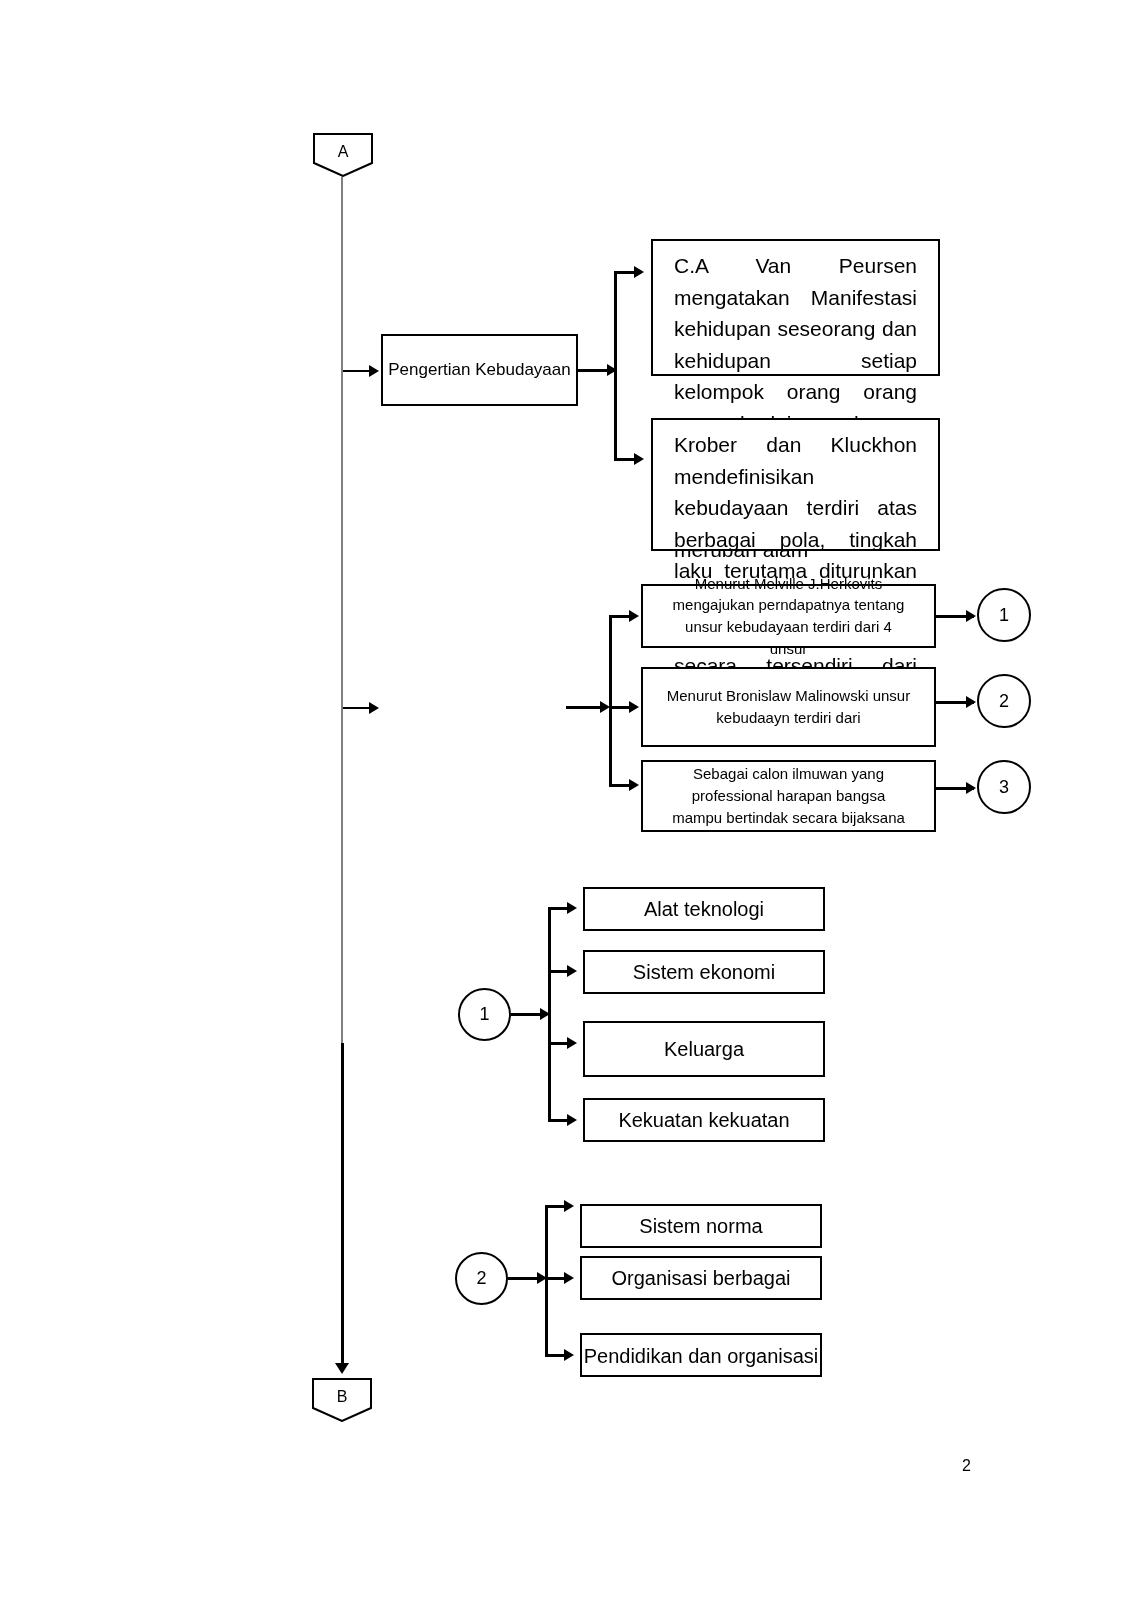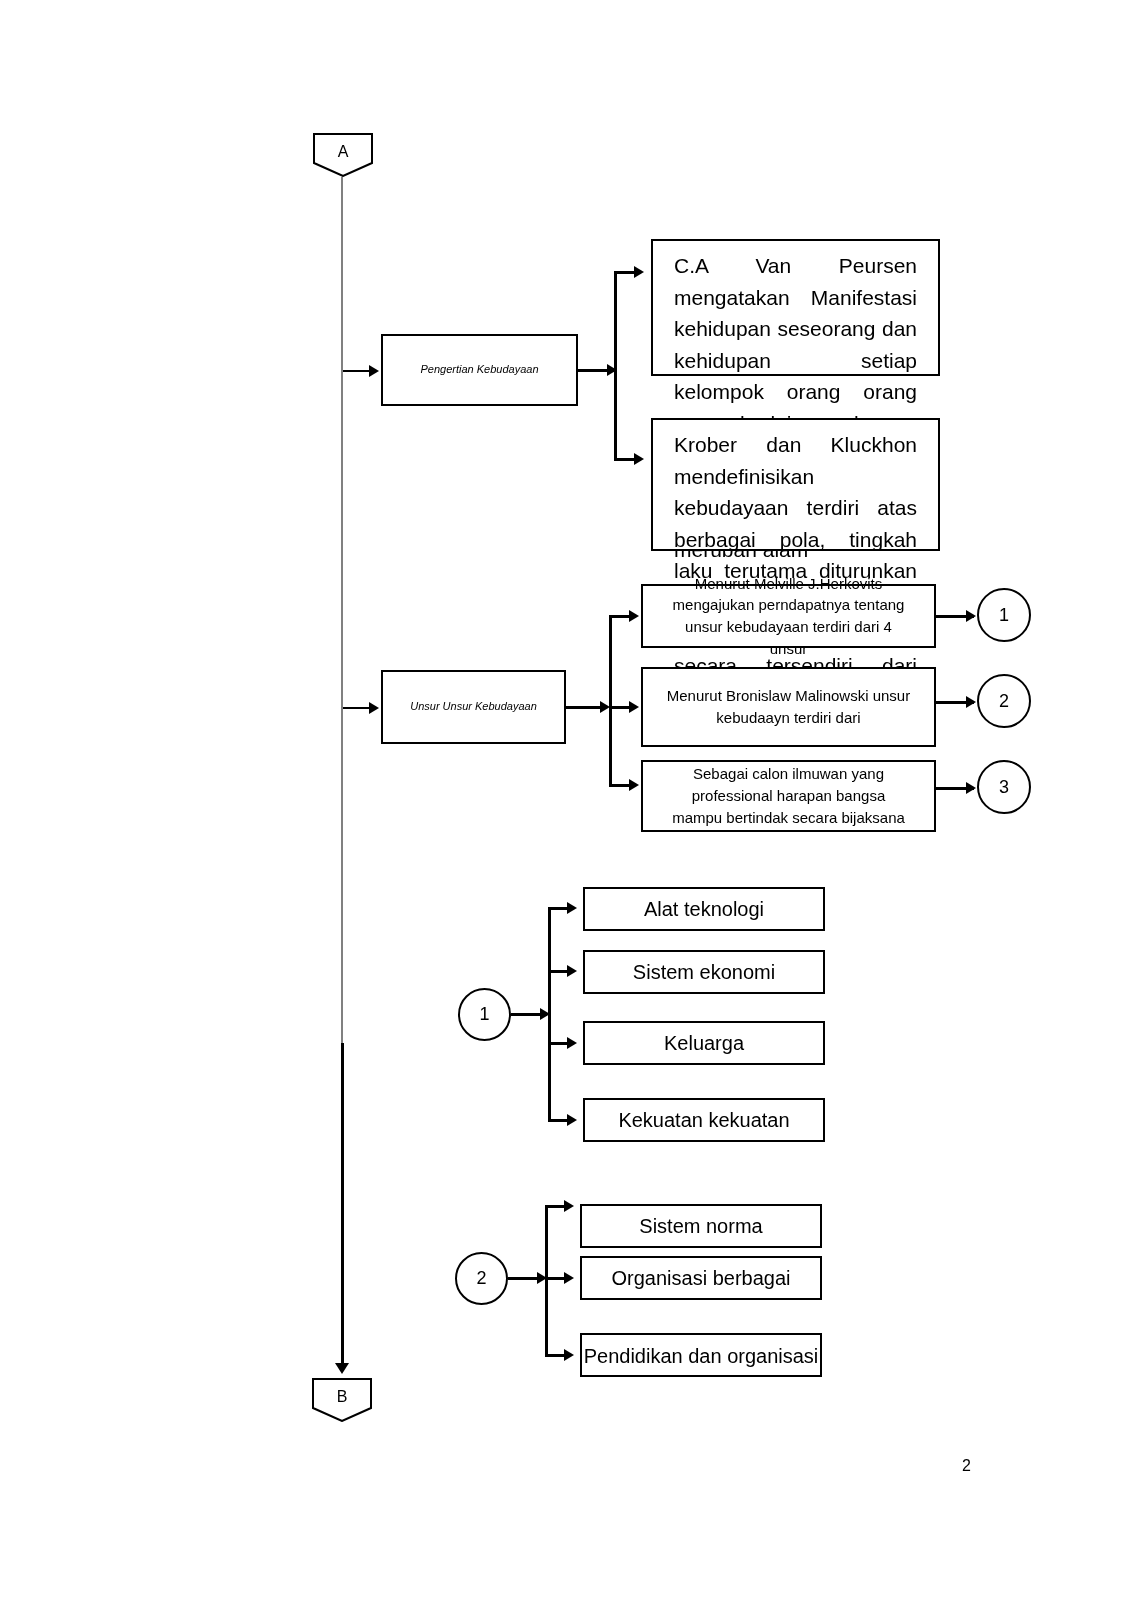--- a/index.html
+++ b/index.html
@@ -31,22 +31,21 @@
   }
   .node.just {
     display: block;
     text-align: justify;
     text-align-last: left;
   }
   .node .inner {
     width: 100%;
   }
   .proc {
-    font-size: 11px;
-    font-style: italic;
+    font-size: 17px;
   }
   .para {
     font-size: 15px;
     padding: 8px 22px;
   }
   .para-just {
     font-size: 21px;
     padding: 9px 21px;
     line-height: 1.5;
     margin-top: 36px;
@@ -154,23 +153,20 @@
     <span class="inner">C.A Van Peursen mengatakan Manifestasi kehidupan seseorang dan kehidupan setiap kelompok orang orang yang berlainan dengan hewan, maka manusia tidak hidup begitu saja di alam, melainkan selalu merubah alam</span>
   </div>
 
   <div class="node just para-just" style="left:651px; top:382px; width:289px; height:133px;">
     <span class="inner">Krober dan Kluckhon mendefinisikan kebudayaan terdiri atas berbagai pola, tingkah laku terutama diturunkan oleh simbol simbol penyusun pencapaian secara tersendiri dari kelompok kelompok manusia</span>
   </div>
 
   <div class="ln" style="left:343px; top:707px; width:28px; height:2px;"></div>
   <div class="arrowhead ah-right" style="left:369px; top:702px;"></div>
 
-  <div class="node proc" style="left:381px; top:670px; width:185px; height:74px;">
-    <span class="inner">Unsur Unsur Kebudayaan</span>
-  </div>
 
   <div class="ln" style="left:566px; top:706px; width:40px; height:3px;"></div>
   <div class="arrowhead ah-right" style="left:600px; top:701px;"></div>
 
   <div class="ln" style="left:609px; top:615px; width:3px; height:172px;"></div>
 
   <div class="ln" style="left:609px; top:615px; width:26px; height:3px;"></div>
   <div class="arrowhead ah-right" style="left:629px; top:610px;"></div>
 
   <div class="ln" style="left:609px; top:706px; width:26px; height:3px;"></div>
@@ -229,21 +225,21 @@
 
   <div class="ln" style="left:548px; top:1119px; width:25px; height:3px;"></div>
   <div class="arrowhead ah-right" style="left:567px; top:1114px;"></div>
 
   <div class="node small" style="left:583px; top:887px; width:242px; height:44px;">
     <span class="inner">Alat teknologi</span>
   </div>
   <div class="node small" style="left:583px; top:950px; width:242px; height:44px;">
     <span class="inner">Sistem ekonomi</span>
   </div>
-  <div class="node small" style="left:583px; top:1021px; width:242px; height:44px;">
+  <div class="node small" style="left:583px; top:1021px; width:242px; height:56px;">
     <span class="inner">Keluarga</span>
   </div>
   <div class="node small" style="left:583px; top:1098px; width:242px; height:44px;">
     <span class="inner">Kekuatan kekuatan</span>
   </div>
 
   <div class="circ" style="left:455px; top:1252px; width:53px; height:53px;">
     <span>2</span>
   </div>
 

